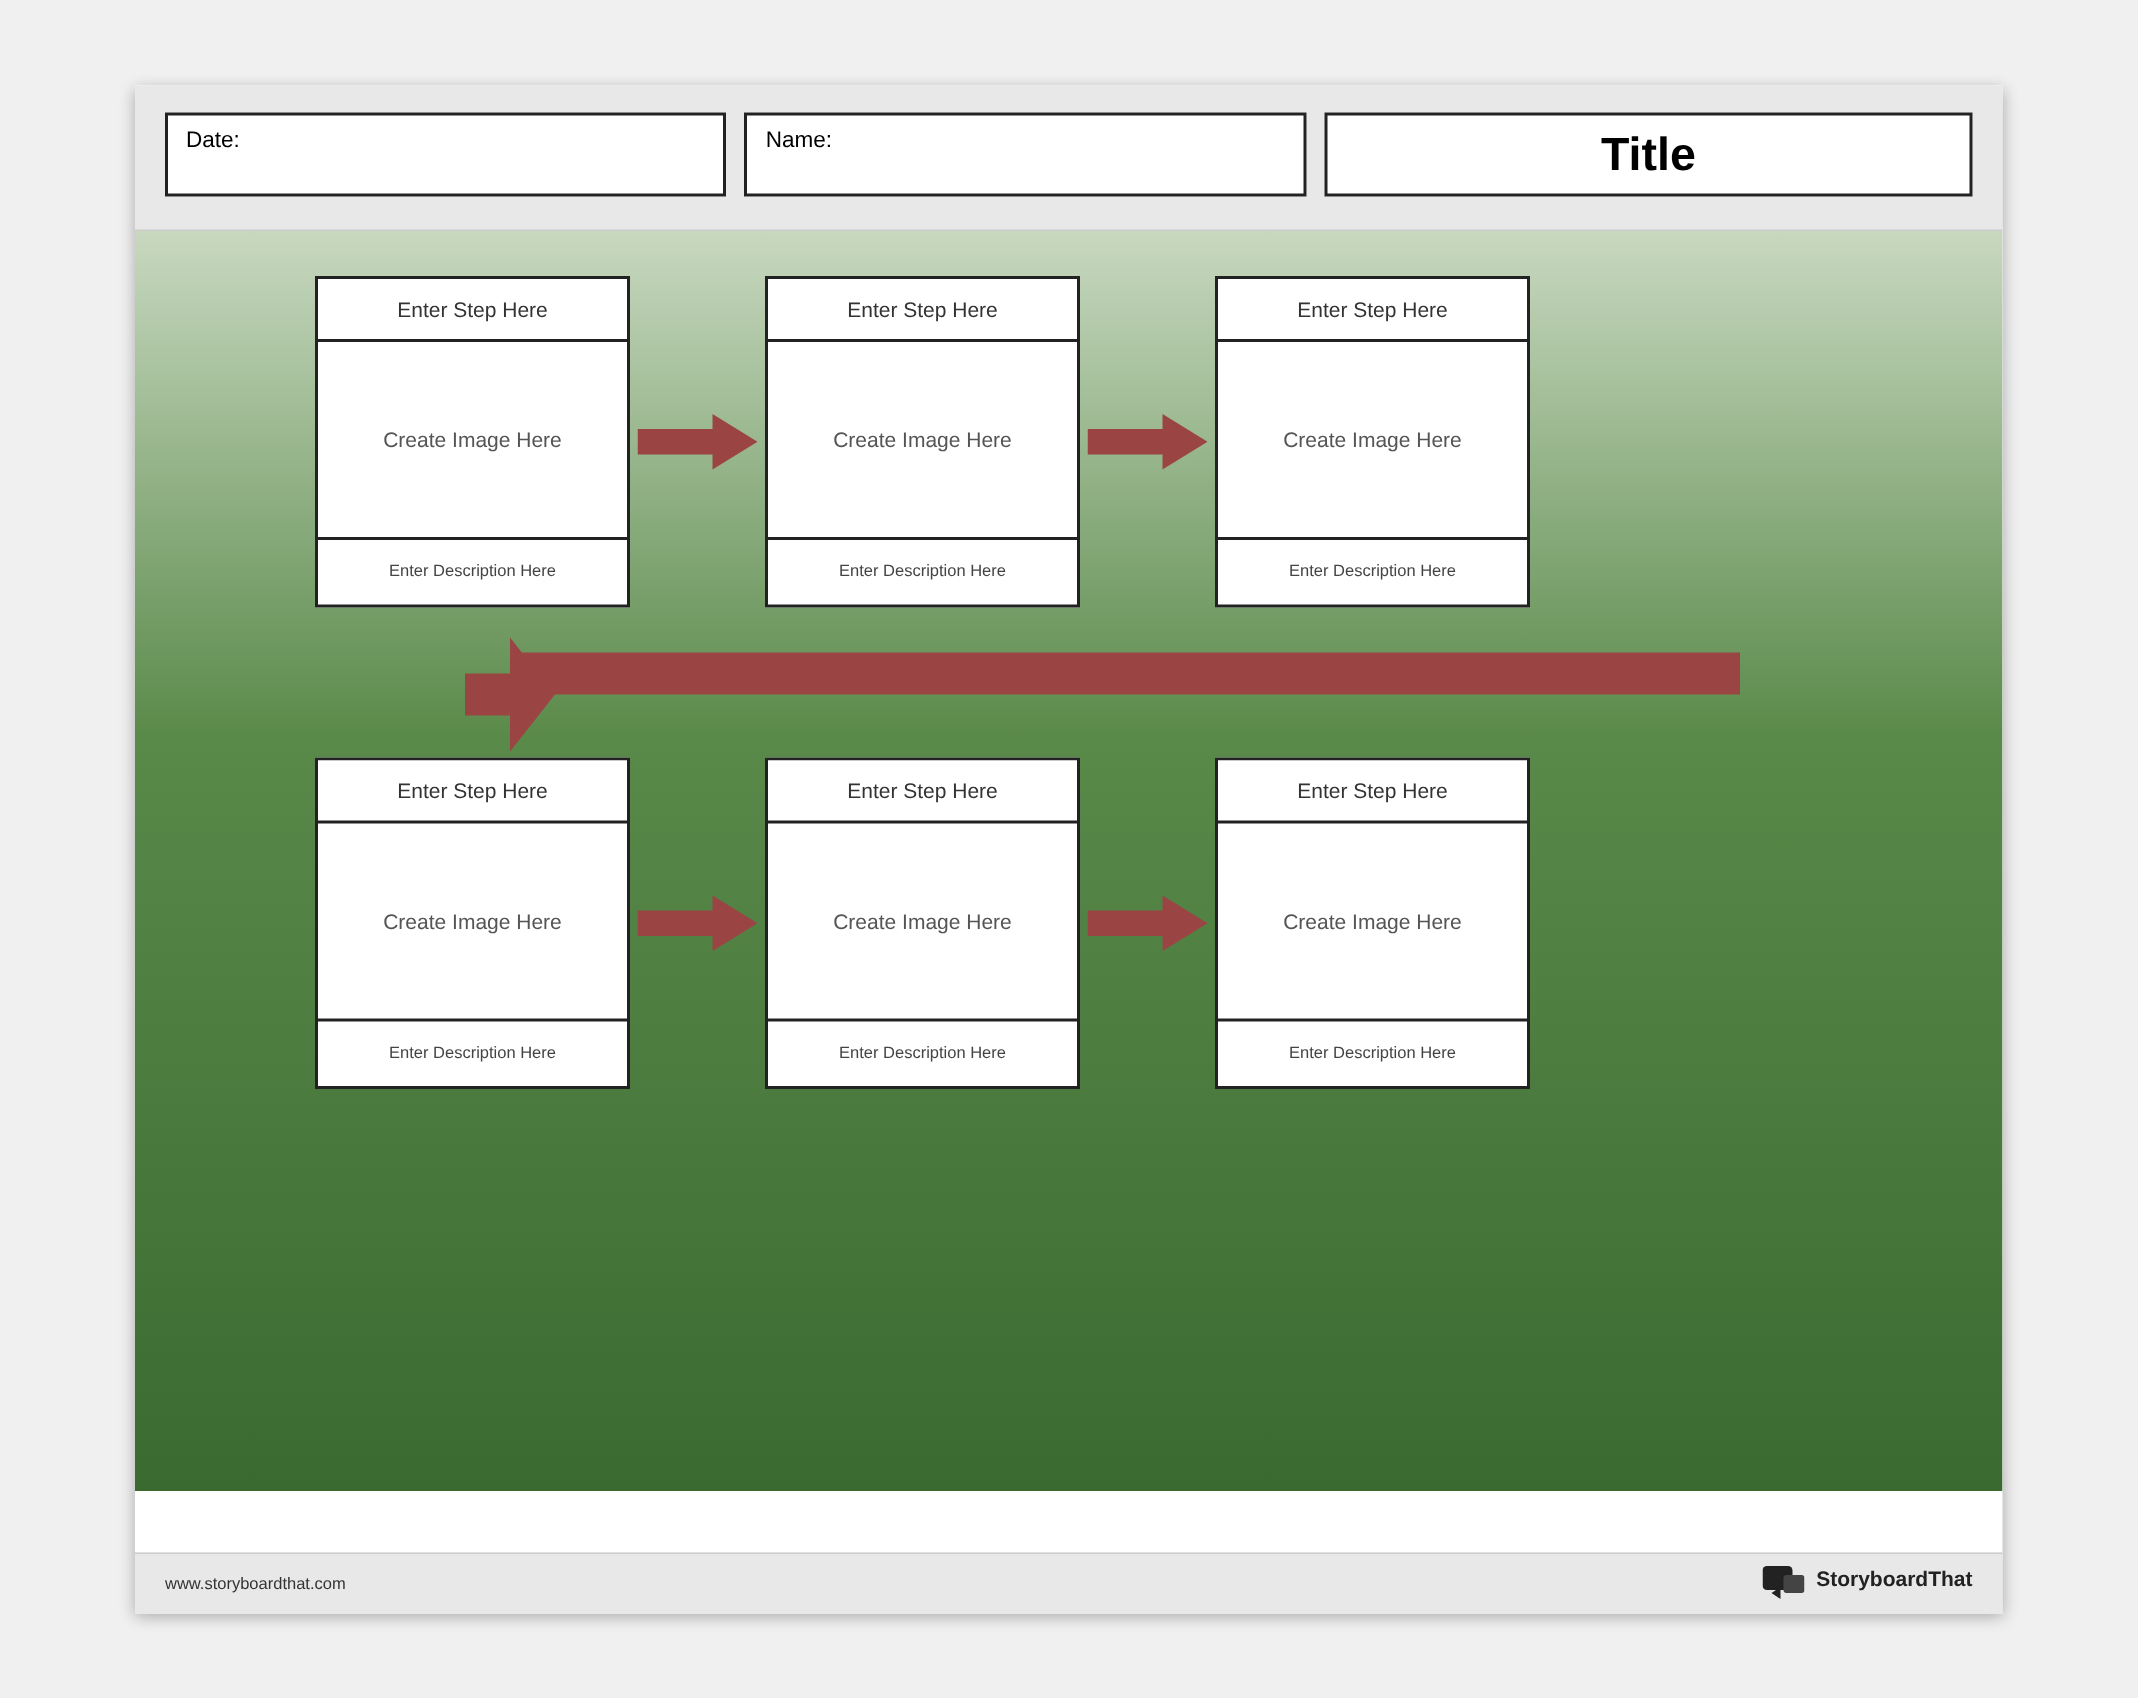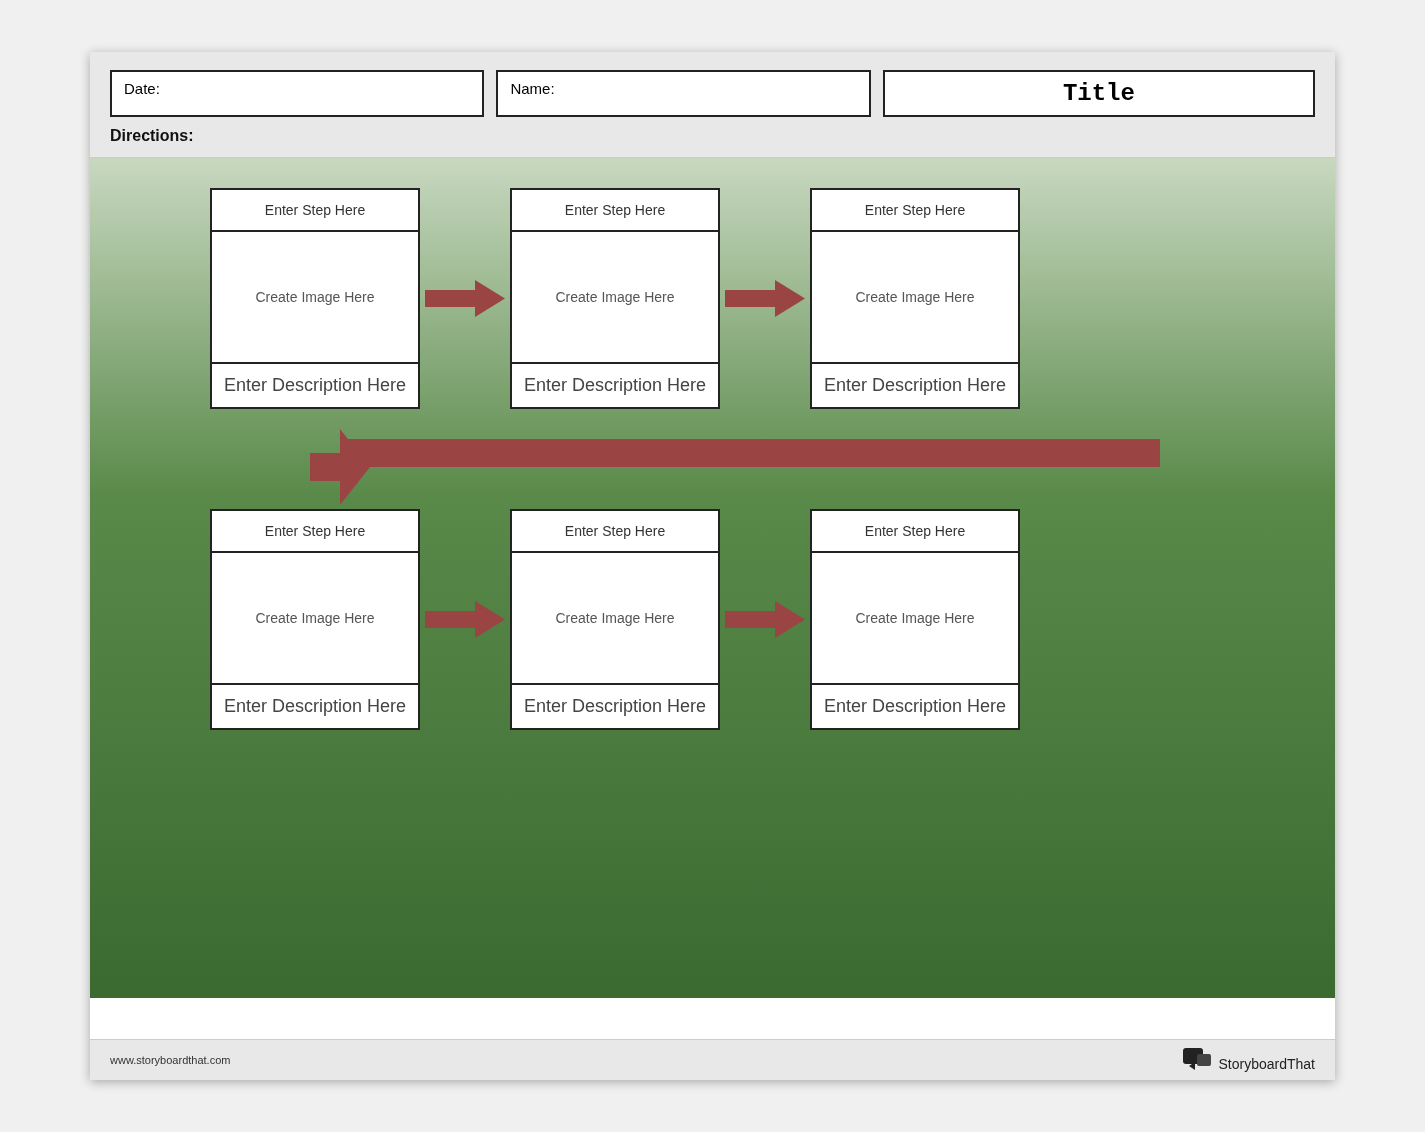--- a/index.html
+++ b/index.html
@@ -40,23 +40,22 @@
       padding: 8px 12px;
       background: white;
       font-size: 15px;
     }
 
     .field-name { flex: 1.2; }
     .field-date { flex: 1.2; }
     .field-title {
       flex: 1.4;
       text-align: center;
-      font-size: 24px;
+      font-size: 31px;
       font-weight: bold;
-      font-family: Liberation Mono, monospace;
     }
 
     .directions-label {
       font-weight: bold;
       font-size: 16px;
       margin-top: 10px;
       color: #111;
     }
 
     
@@ -94,21 +93,21 @@
       min-height: 130px;
       display: flex;
       align-items: center;
       justify-content: center;
     }
 
     .step-description {
       border-top: 2px solid #222;
       padding: 10px;
       text-align: center;
-      font-size: 18px;
+      font-size: 11px;
       color: #444;
       min-height: 45px;
       display: flex;
       align-items: center;
       justify-content: center;
     }
 
     
     .row1 {
       display: flex;
@@ -158,24 +157,24 @@
       margin-top: 41px;
     }
 
     .footer-url {
       font-size: 11px;
       color: #333;
     }
 
     .footer-brand {
       display: flex;
-      align-items: flex-end;
+      align-items: flex-start;
       gap: 8px;
       font-size: 14px;
-      font-weight: normal;
+      font-weight: bold;
       color: #222;
     }
 
     .brand-icon {
       width: 28px;
       height: 24px;
     }
   </style>
 </head>
 <body>
@@ -187,21 +186,20 @@
       <div class="header-field field-date">
         <span>Date:</span>
       </div>
       <div class="header-field field-name">
         <span>Name:</span>
       </div>
       <div class="header-field field-title">
         <span>Title</span>
       </div>
     </div>
-    <div class="directions-label">Directions:</div>
   </div>
 
   <div class="main-content">
 
     <div class="row1">
 
       <div class="step-card">
         <div class="step-header">Enter Step Here</div>
         <div class="step-image">Create Image Here</div>
         <div class="step-description">Enter Description Here</div>

